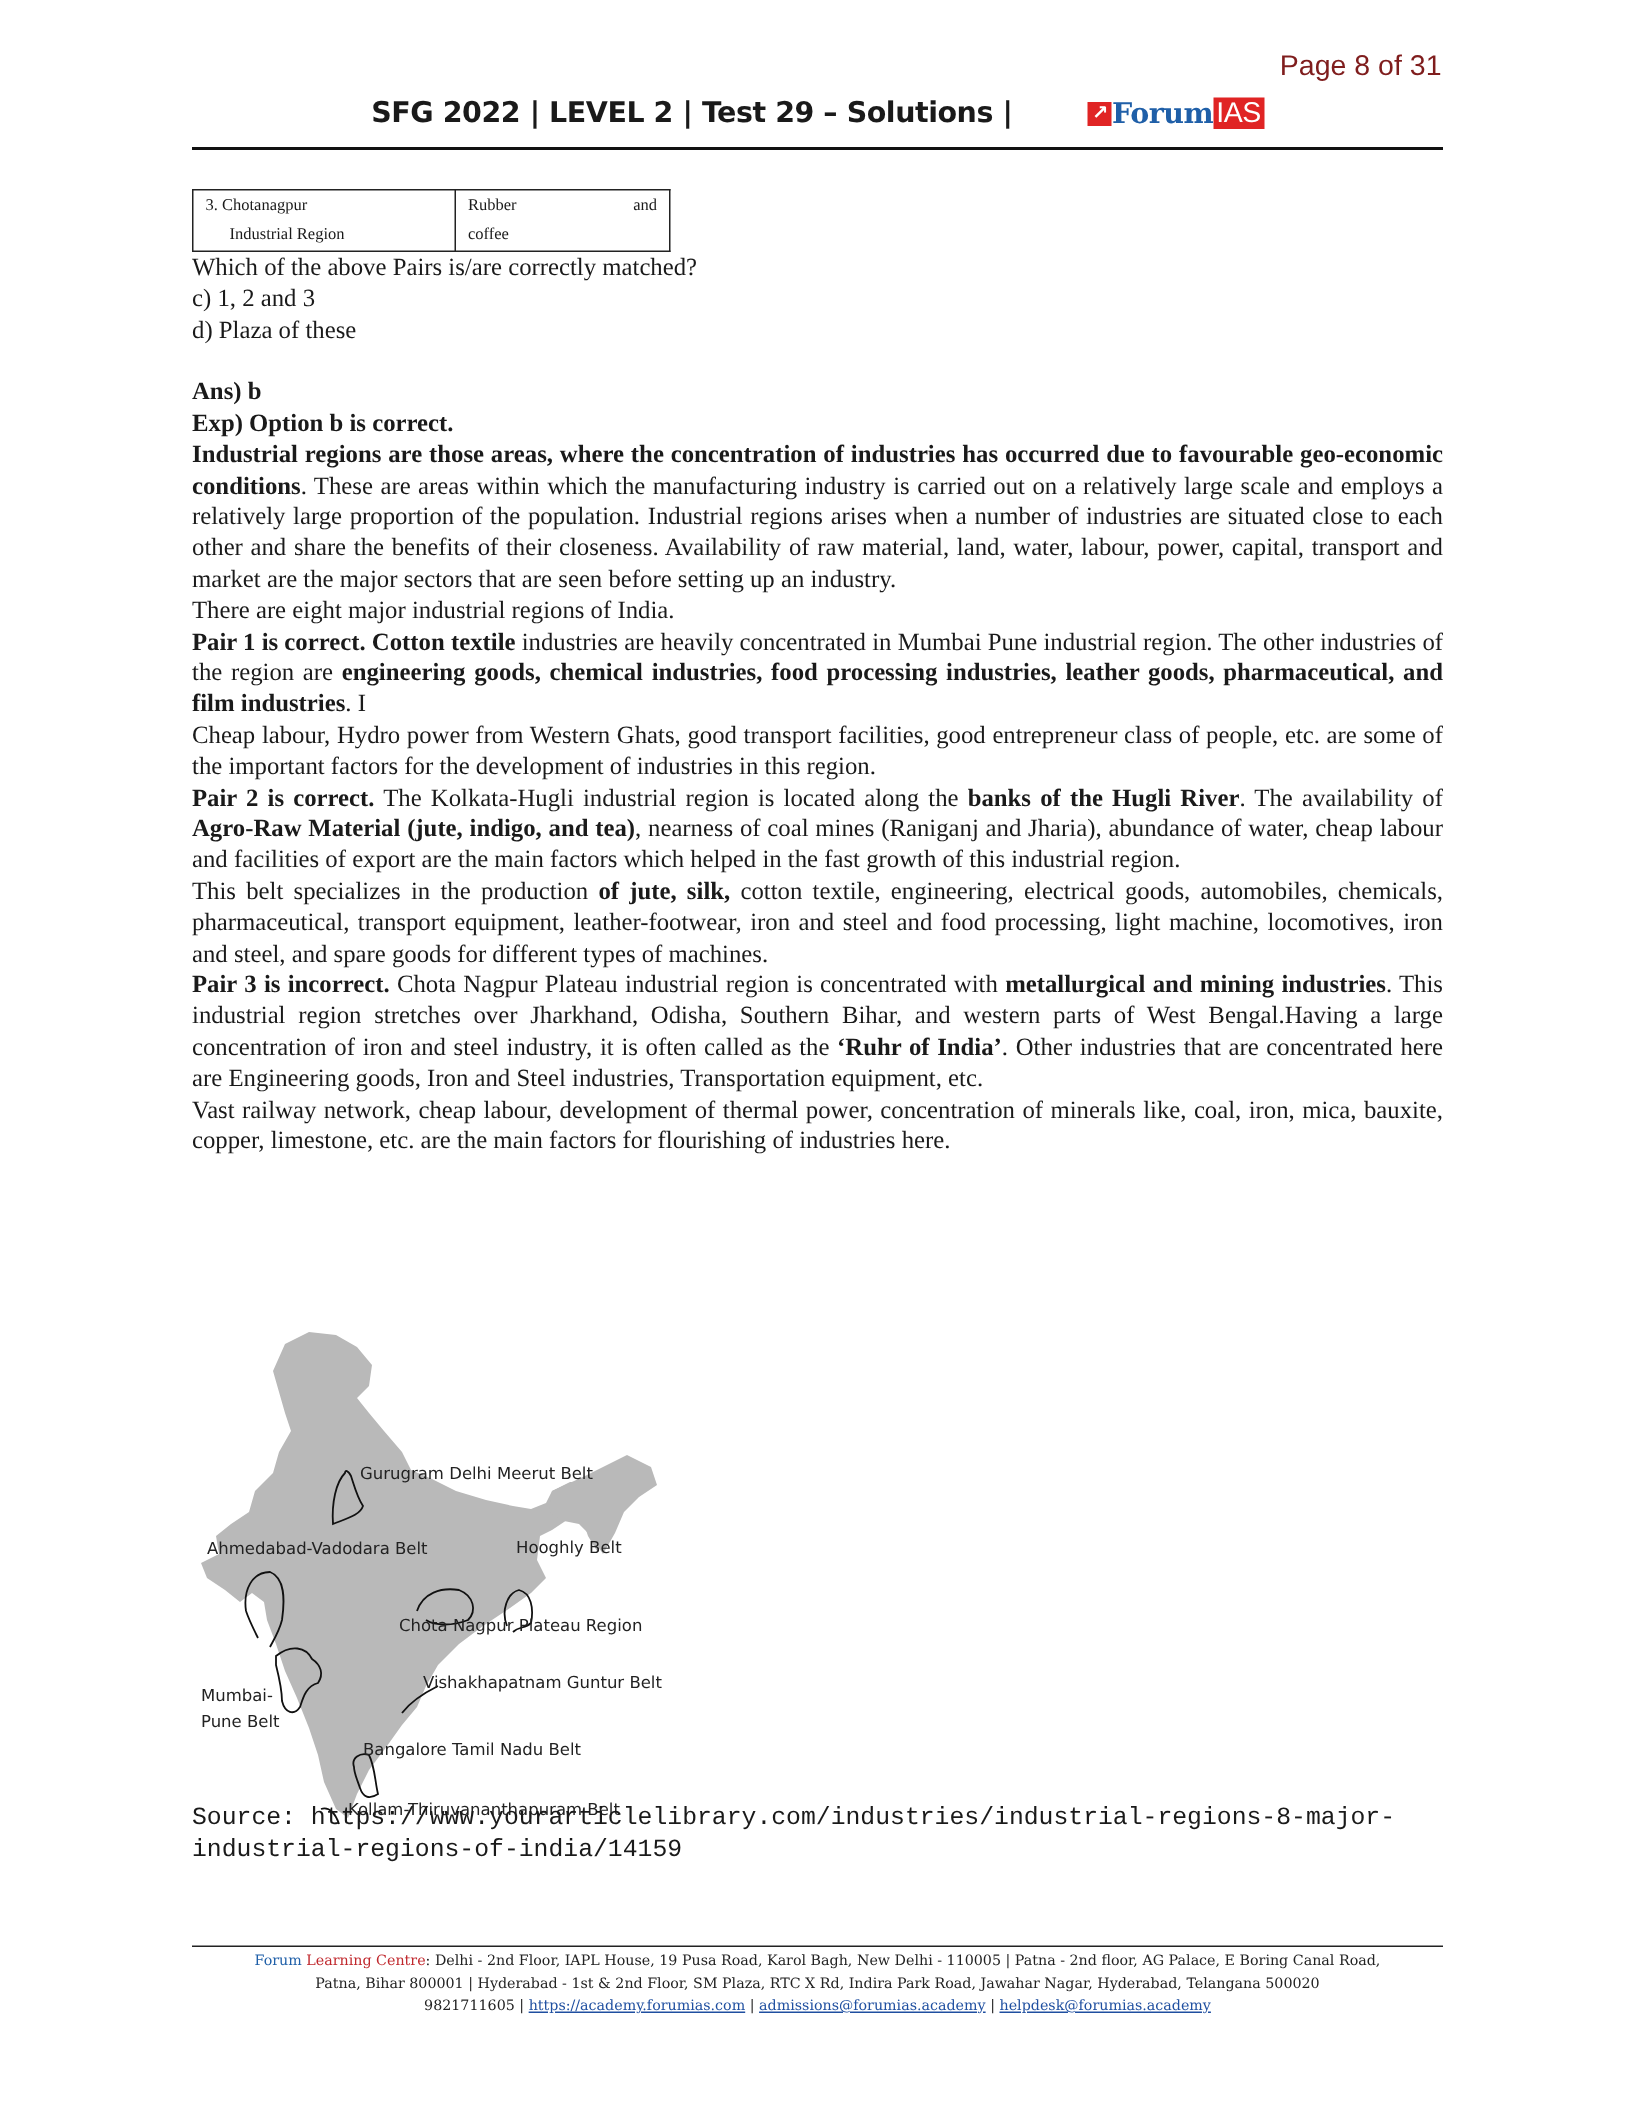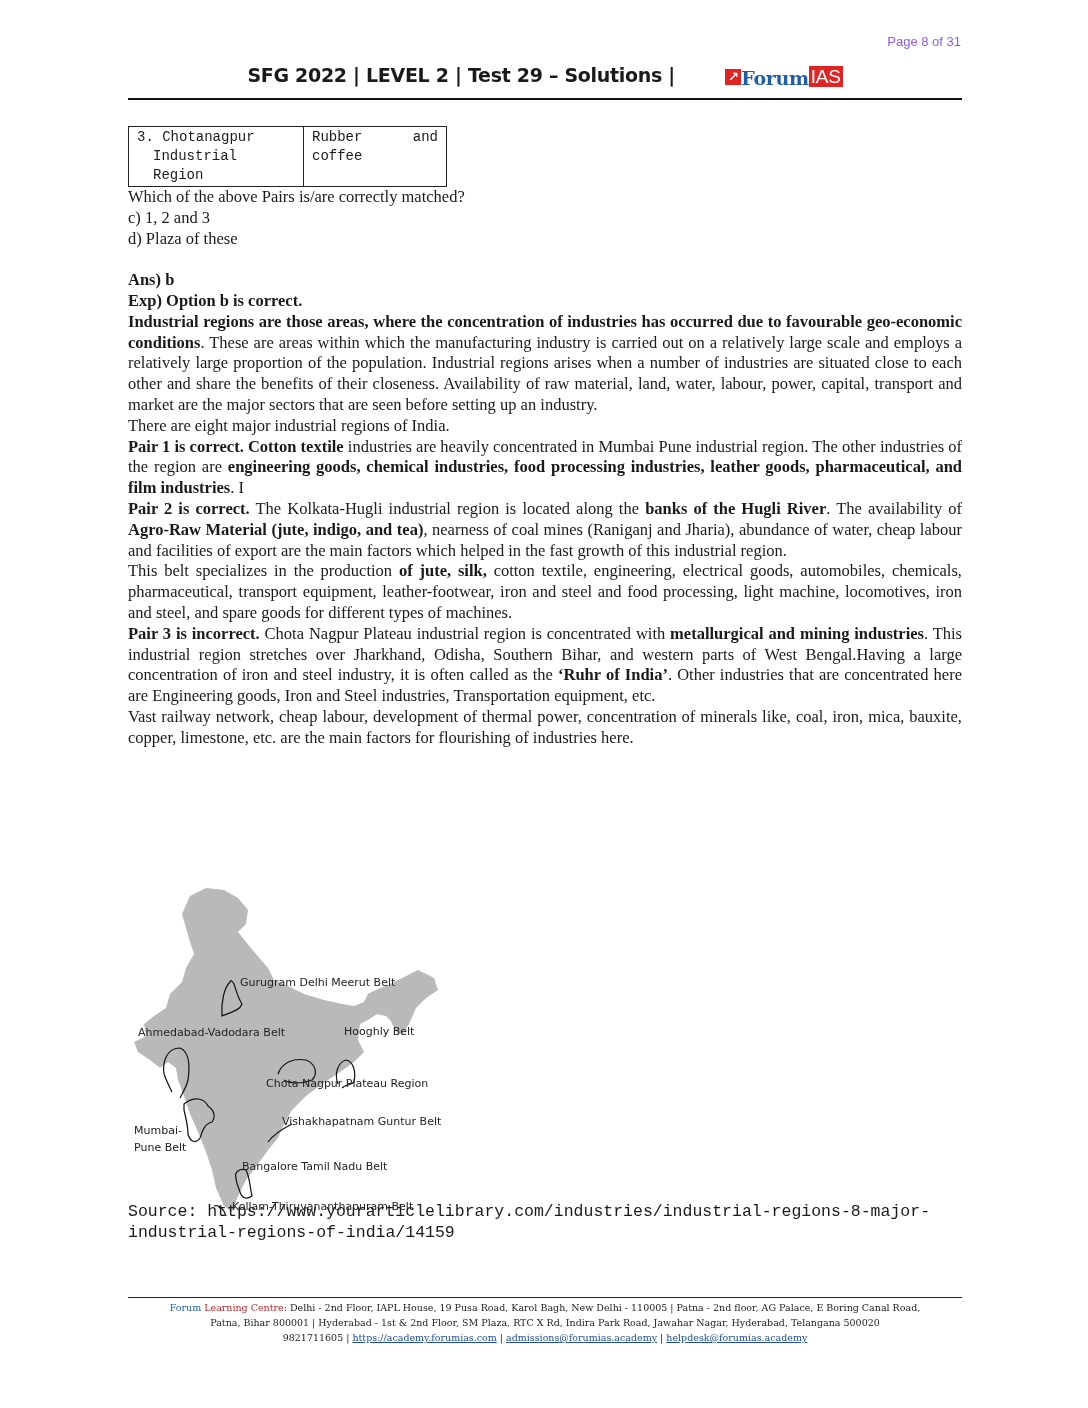--- a/index.html
+++ b/index.html
@@ -1,26 +1,26 @@
 <!DOCTYPE html>
 <html><head>
 <meta charset="utf-8">
 <style>
   html, body { margin: 0; padding: 0; background: #ffffff; }
   body { width: 1088px; height: 1408px; position: relative; overflow: hidden; color: #1a1a1a; }
-  .page-num { position: absolute; top: 34px; right: 127px; font-family: "Liberation Sans", sans-serif; font-size: 13px; color: #8b5cf6; }
+  .page-num { position: absolute; top: 34px; right: 127px; font-family: "Liberation Sans", sans-serif; font-size: 19px; color: #7f1d1d; }
   .header { position: absolute; top: 64px; left: 128px; width: 834px; height: 34px; text-align: center; font-family: "DejaVu Sans", sans-serif; font-weight: bold; font-size: 19px; letter-spacing: -0.3px; }
   .header-line { position: absolute; top: 98px; left: 128px; width: 834px; height: 2px; background: #111; }
   .logo { display: inline-block; vertical-align: middle; margin-left: 4px; padding-left: 40px; }
   .logo .arrow { display: inline-block; width: 16px; height: 16px; background: #e02424; color: #fff; font-size: 13px; line-height: 16px; text-align: center; vertical-align: middle; }
   .logo .forum { font-family: "DejaVu Serif", serif; color: #1f5fa8; font-size: 19px; font-weight: bold; vertical-align: middle; }
   .logo .ias { background: #e02424; color: #fff; font-family: "Liberation Sans", sans-serif; font-weight: normal; font-size: 19px; padding: 0 2px; vertical-align: middle; }
 
   .content { position: absolute; top: 126px; left: 128px; width: 834px; font-family: "Liberation Serif", serif; font-size: 16.5px; line-height: 20.8px; }
-  table.pair { border-collapse: collapse; margin-left: 0; font-size: 14px; line-height: 19px; font-family: Liberation Mono, monospace; }
+  table.pair { border-collapse: collapse; margin-left: 0; font-size: 11px; line-height: 19px; }
   table.pair td { border: 1px solid #222; padding: 1px 8px 1px 8px; vertical-align: top; }
   table.pair td.c1 { width: 158px; }
   table.pair td.c2 { width: 126px; }
   .indent { padding-left: 16px; }
   .just { text-align: justify; }
   .blank { height: 20.8px; }
   b { font-weight: bold; }
 
   .map-wrap { position: absolute; top: 884px; left: 128px; width: 320px; height: 335px; }
   .map-label { position: absolute; font-family: "DejaVu Sans", sans-serif; font-size: 11px; color: #222; white-space: nowrap; }
@@ -66,20 +66,21 @@
     </table>
   <div>Which of the above Pairs is/are correctly matched?</div>
   <div>c) 1, 2 and 3</div>
   <div>d) Plaza of these</div>
   <div class="blank"></div>
   <div><b>Ans) b</b></div>
   <div><b>Exp) Option b is correct.</b></div>
   <div class="just"><b>Industrial regions are those areas, where the concentration of industries has occurred due to favourable geo-economic conditions</b><span>. These are areas within which the manufacturing industry is carried out on a relatively large scale and employs a relatively large proportion of the population. Industrial regions arises when a number of industries are situated close to each other and share the benefits of their closeness. Availability of raw material, land, water, labour, power, capital, transport and market are the major sectors that are seen before setting up an industry.</span></div>
   <div>There are eight major industrial regions of India.</div>
   <div class="just"><b>Pair 1 is correct.</b> <b>Cotton textile</b><span> industries are heavily concentrated in Mumbai Pune industrial region. The other industries of the region are </span><b>engineering goods, chemical industries, food processing industries, leather goods, pharmaceutical, and film industries</b><span>. I</span></div>
+  <div class="just">Cheap labour, Hydro power from Western Ghats, good transport facilities, good entrepreneur class of people, etc. are some of the important factors for the development of industries in this region.</div>
   <div class="just"><b>Pair 2 is correct.</b><span> The Kolkata-Hugli industrial region is located along the </span><b>banks of the Hugli River</b><span>. The availability of </span><b>Agro-Raw Material (jute, indigo, and tea)</b><span>, nearness of coal mines (Raniganj and Jharia), abundance of water, cheap labour and facilities of export are the main factors which helped in the fast growth of this industrial region.</span></div>
   <div class="just"><span>This belt specializes in the production </span><b>of jute, silk,</b><span> cotton textile, engineering, electrical goods, automobiles, chemicals, pharmaceutical, transport equipment, leather-footwear, iron and steel and food processing, light machine, locomotives, iron and steel, and spare goods for different types of machines.</span></div>
   <div class="just"><b>Pair 3 is incorrect.</b><span> Chota Nagpur Plateau industrial region is concentrated with </span><b>metallurgical and mining industries</b><span>. This industrial region stretches over Jharkhand, Odisha, Southern Bihar, and western parts of West Bengal.Having a large concentration of iron and steel industry, it is often called as the </span><b>‘Ruhr of India’</b><span>. Other industries that are concentrated here are Engineering goods, Iron and Steel industries, Transportation equipment, etc.</span></div>
   <div class="just">Vast railway network, cheap labour, development of thermal power, concentration of minerals like, coal, iron, mica, bauxite, copper, limestone, etc. are the main factors for flourishing of industries here.</div>
 </div>
 
 <div class="map-wrap">
   <svg width="320" height="335" viewBox="0 0 320 335">
     <path fill="#b9b9b9" d="M62,12 L78,4 L96,6 L110,14 L120,26 L118,40 L110,48 L118,58 L128,70 L140,84 L146,96 L160,102 L176,110 L196,116 L214,120 L226,122 L236,118 L240,110 L252,104 L262,104 L276,96 L294,90 L304,100 L300,112 L290,120 L282,132 L276,144 L270,150 L264,140 L260,128 L252,128 L240,136 L232,140 L230,156 L236,168 L226,178 L212,188 L194,200 L178,212 L164,226 L156,240 L150,254 L140,266 L130,280 L118,296 L110,312 L104,328 L96,322 L88,304 L84,286 L78,268 L70,248 L62,230 L56,212 L50,196 L48,184 L40,178 L32,184 L22,176 L10,168 L6,158 L18,152 L16,140 L26,132 L38,124 L42,110 L54,98 L58,84 L66,70 L62,58 L58,44 L54,30 Z"></path>
     <path fill="#b9b9b9" d="M240,110 L262,100 L290,86 L306,94 L310,106 L298,114 L288,124 L282,138 L274,152 L266,140 L258,132 L248,130 L238,124 Z"></path>

